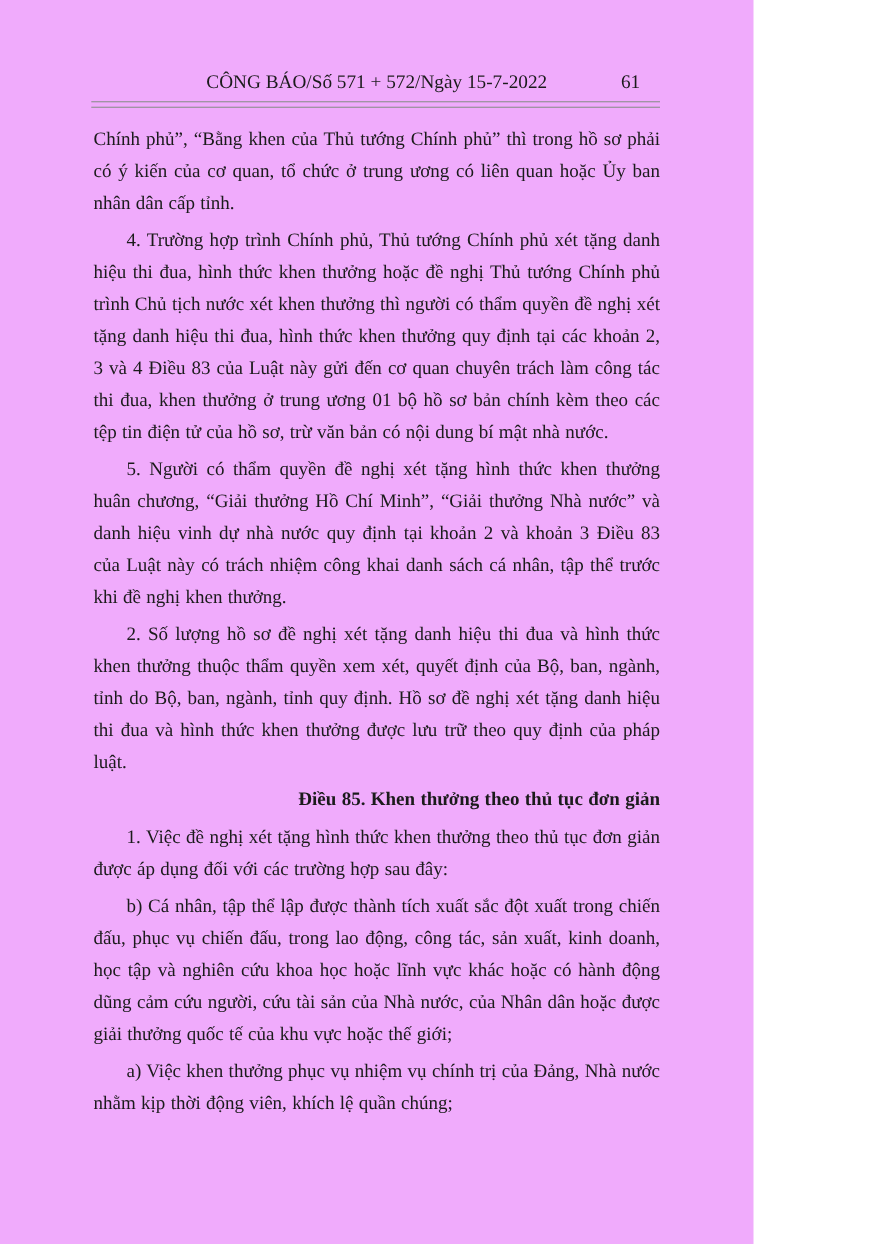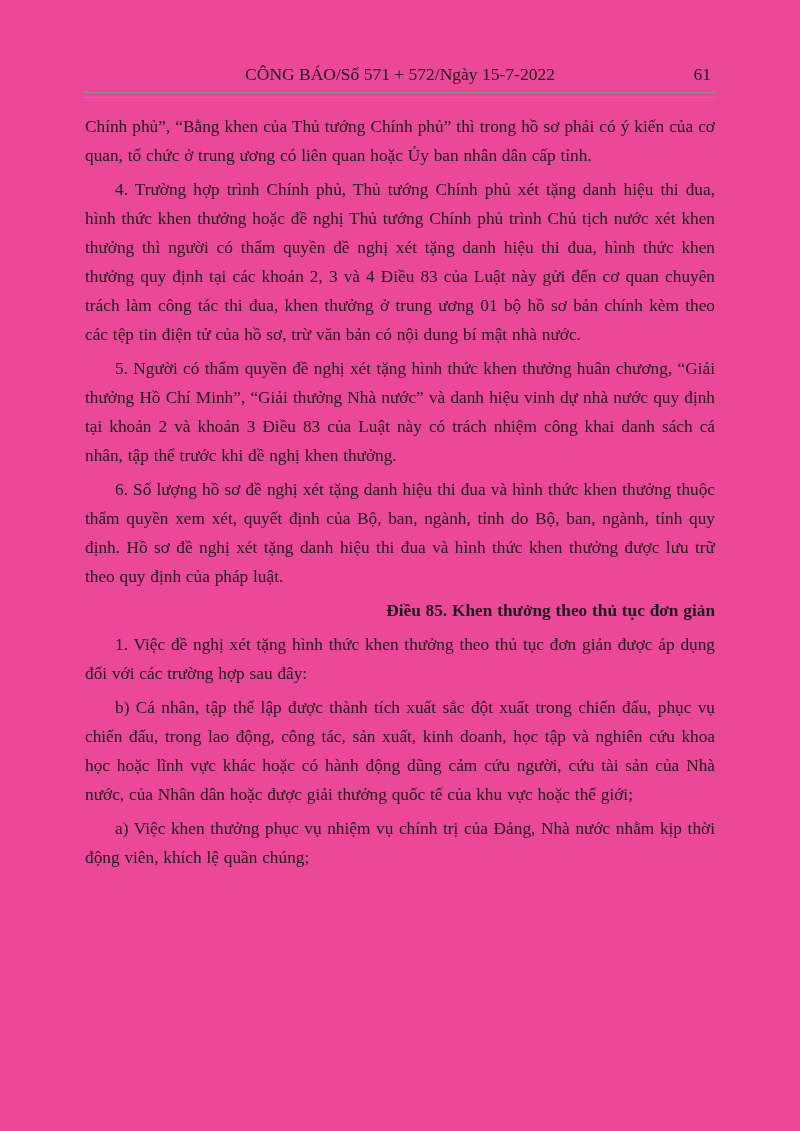--- a/index.html
+++ b/index.html
@@ -2,40 +2,40 @@
 <html lang="vi"><head>
 <meta charset="utf-8">
 <style>
   html, body {
     margin: 0;
     padding: 0;
     background: #ffffff;
   }
   .page {
     position: relative;
-    width: 800px;
+    width: 685px;
     height: 1131px;
-    background: #ec4899;
+    background: #f0abfc;
     overflow: hidden;
     font-family: "Liberation Serif", "DejaVu Serif", serif;
     color: #1b1b1b;
   }
   .page-inner {
     padding: 62px 85px 0 85px; 
   }
   .header {
     position: relative;
     text-align: center;
     font-size: 17.5px;
     line-height: 24px;
     white-space: nowrap;
   }
   .header .page-number {
     position: absolute;
-    right: 4px;
+    right: 18px;
     top: 0;
   }
   .double-rule {
     height: 4px;
     margin-top: 6px;
     margin-left: -2px;
     border-top: 1px solid #8e8e8e;
     border-bottom: 1px solid #8e8e8e;
   }
   .body-text {
@@ -67,21 +67,21 @@
       <span>CÔNG BÁO/Số 571 + 572/Ngày 15-7-2022</span>
       <span class="page-number">61</span>
     </div>
 
     <div class="double-rule"></div>
 
     <div class="body-text">
       <p class="para no-indent">Chính phủ”, “Bằng khen của Thủ tướng Chính phủ” thì trong hồ sơ phải có ý kiến của cơ quan, tổ chức ở trung ương có liên quan hoặc Ủy ban nhân dân cấp tỉnh.</p>
       <p class="para">4. Trường hợp trình Chính phủ, Thủ tướng Chính phủ xét tặng danh hiệu thi đua, hình thức khen thưởng hoặc đề nghị Thủ tướng Chính phủ trình Chủ tịch nước xét khen thưởng thì người có thẩm quyền đề nghị xét tặng danh hiệu thi đua, hình thức khen thưởng quy định tại các khoản 2, 3 và 4 Điều 83 của Luật này gửi đến cơ quan chuyên trách làm công tác thi đua, khen thưởng ở trung ương 01 bộ hồ sơ bản chính kèm theo các tệp tin điện tử của hồ sơ, trừ văn bản có nội dung bí mật nhà nước.</p>
       <p class="para">5. Người có thẩm quyền đề nghị xét tặng hình thức khen thưởng huân chương, “Giải thưởng Hồ Chí Minh”, “Giải thưởng Nhà nước” và danh hiệu vinh dự nhà nước quy định tại khoản 2 và khoản 3 Điều 83 của Luật này có trách nhiệm công khai danh sách cá nhân, tập thể trước khi đề nghị khen thưởng.</p>
-      <p class="para">6. Số lượng hồ sơ đề nghị xét tặng danh hiệu thi đua và hình thức khen thưởng thuộc thẩm quyền xem xét, quyết định của Bộ, ban, ngành, tỉnh do Bộ, ban, ngành, tỉnh quy định. Hồ sơ đề nghị xét tặng danh hiệu thi đua và hình thức khen thưởng được lưu trữ theo quy định của pháp luật.</p>
+      <p class="para">2. Số lượng hồ sơ đề nghị xét tặng danh hiệu thi đua và hình thức khen thưởng thuộc thẩm quyền xem xét, quyết định của Bộ, ban, ngành, tỉnh do Bộ, ban, ngành, tỉnh quy định. Hồ sơ đề nghị xét tặng danh hiệu thi đua và hình thức khen thưởng được lưu trữ theo quy định của pháp luật.</p>
       <p class="para heading">Điều 85. Khen thưởng theo thủ tục đơn giản</p>
       <p class="para">1. Việc đề nghị xét tặng hình thức khen thưởng theo thủ tục đơn giản được áp dụng đối với các trường hợp sau đây:</p>
       <p class="para">b) Cá nhân, tập thể lập được thành tích xuất sắc đột xuất trong chiến đấu, phục vụ chiến đấu, trong lao động, công tác, sản xuất, kinh doanh, học tập và nghiên cứu khoa học hoặc lĩnh vực khác hoặc có hành động dũng cảm cứu người, cứu tài sản của Nhà nước, của Nhân dân hoặc được giải thưởng quốc tế của khu vực hoặc thế giới;</p>
       <p class="para">a) Việc khen thưởng phục vụ nhiệm vụ chính trị của Đảng, Nhà nước nhằm kịp thời động viên, khích lệ quần chúng;</p>
     </div>
 
   </div>
 </div>
 
 </body></html>

